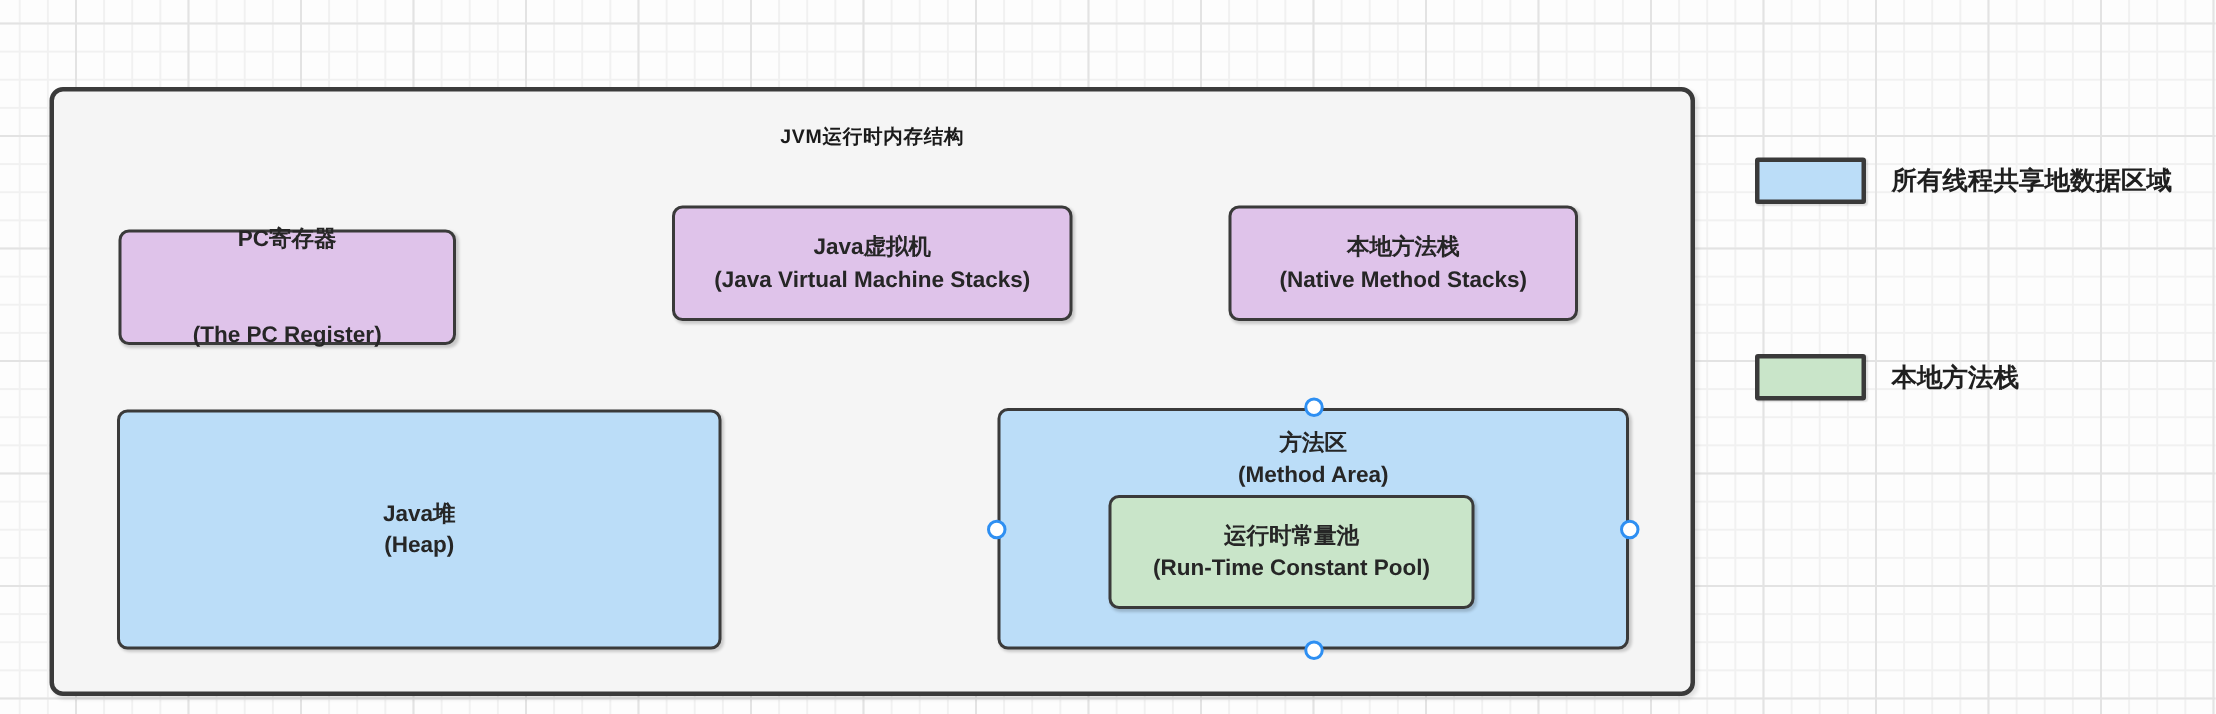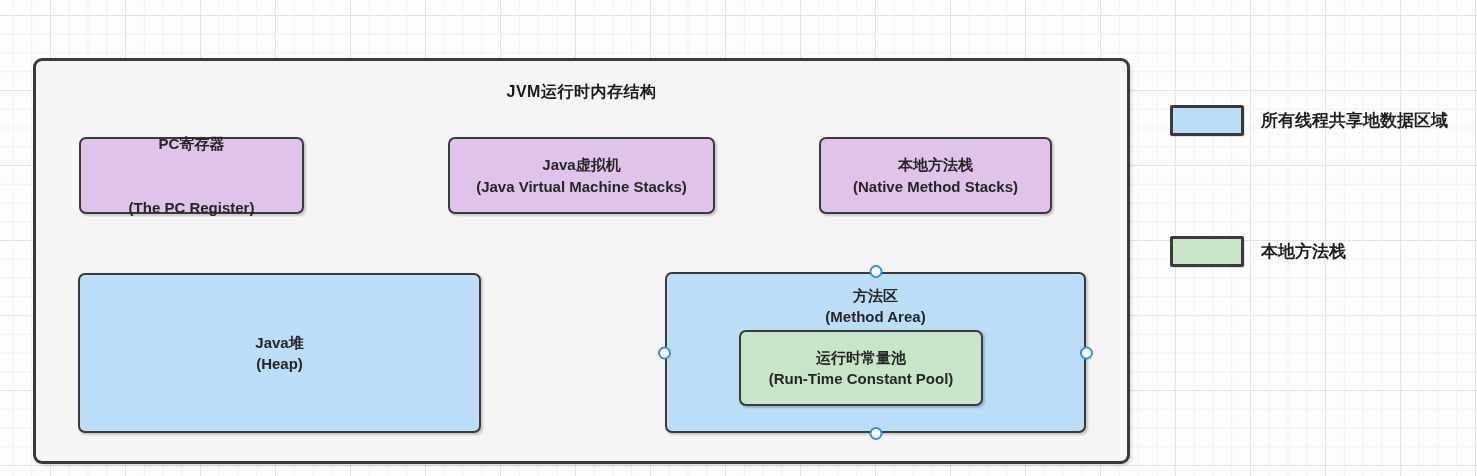--- a/index.html
+++ b/index.html
@@ -38,21 +38,21 @@
     border: 3px solid var(--node_border, #3a3a3a);
     border-radius: 9px;
     box-shadow: 2px 2px 3px rgba(0,0,0,0.12);
   }
   .container-title {
     position: absolute;
     left: 0;
     right: 0;
     top: 21px;
     text-align: center;
-    font-size: 16px;
+    font-size: 13px;
     font-weight: 700;
     color: #1a1a1a;
     letter-spacing: 0.5px;
   }
   
   .node {
     position: absolute;
     box-sizing: border-box;
     border: 2.5px solid var(--node_border, #3a3a3a);
     border-radius: 7px;
@@ -63,21 +63,21 @@
     text-align: center;
     font-weight: 700;
     color: var(--text, #262626);
     box-shadow: 1.5px 1.5px 2px rgba(0,0,0,0.18);
   }
   .node .tline { font-size: 15px; line-height: 1.42; white-space: nowrap; }
   .fill-shared   { background: var(--shared_fill,  #bbddf8); }
   .fill-private  { background: var(--private_fill, #dfc3ea); }
   .fill-constant { background: var(--constant_fill,#c9e5c9); }
 
-  .node-pc       { left: 43px;  top: 76px;  width: 225px; height: 77px; gap: 43px; }
+  .node-pc       { left: 43px;  top: 92px;  width: 225px; height: 77px; gap: 43px; }
   .node-jvm      { left: 412px; top: 76px;  width: 267px; height: 77px; }
   .node-native   { left: 783px; top: 76px;  width: 233px; height: 77px; }
   .node-heap     { left: 42px;  top: 212px; width: 403px; height: 160px; }
   .node-method   { left: 629px; top: 211px; width: 421px; height: 161px;
                    justify-content: flex-start; padding-top: 11px; }
   .node-pool     { left: 72px;  top: 56px;  width: 244px; height: 76px; }
 
   
   .handle {
     position: absolute;

